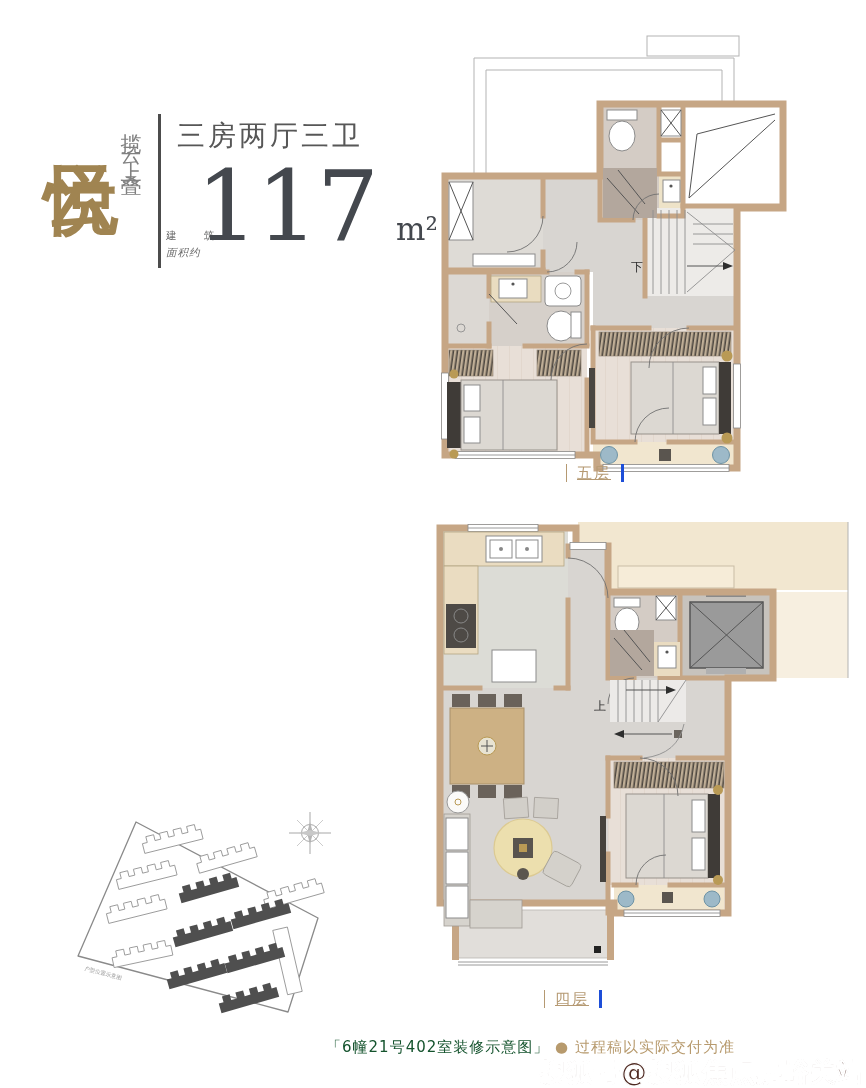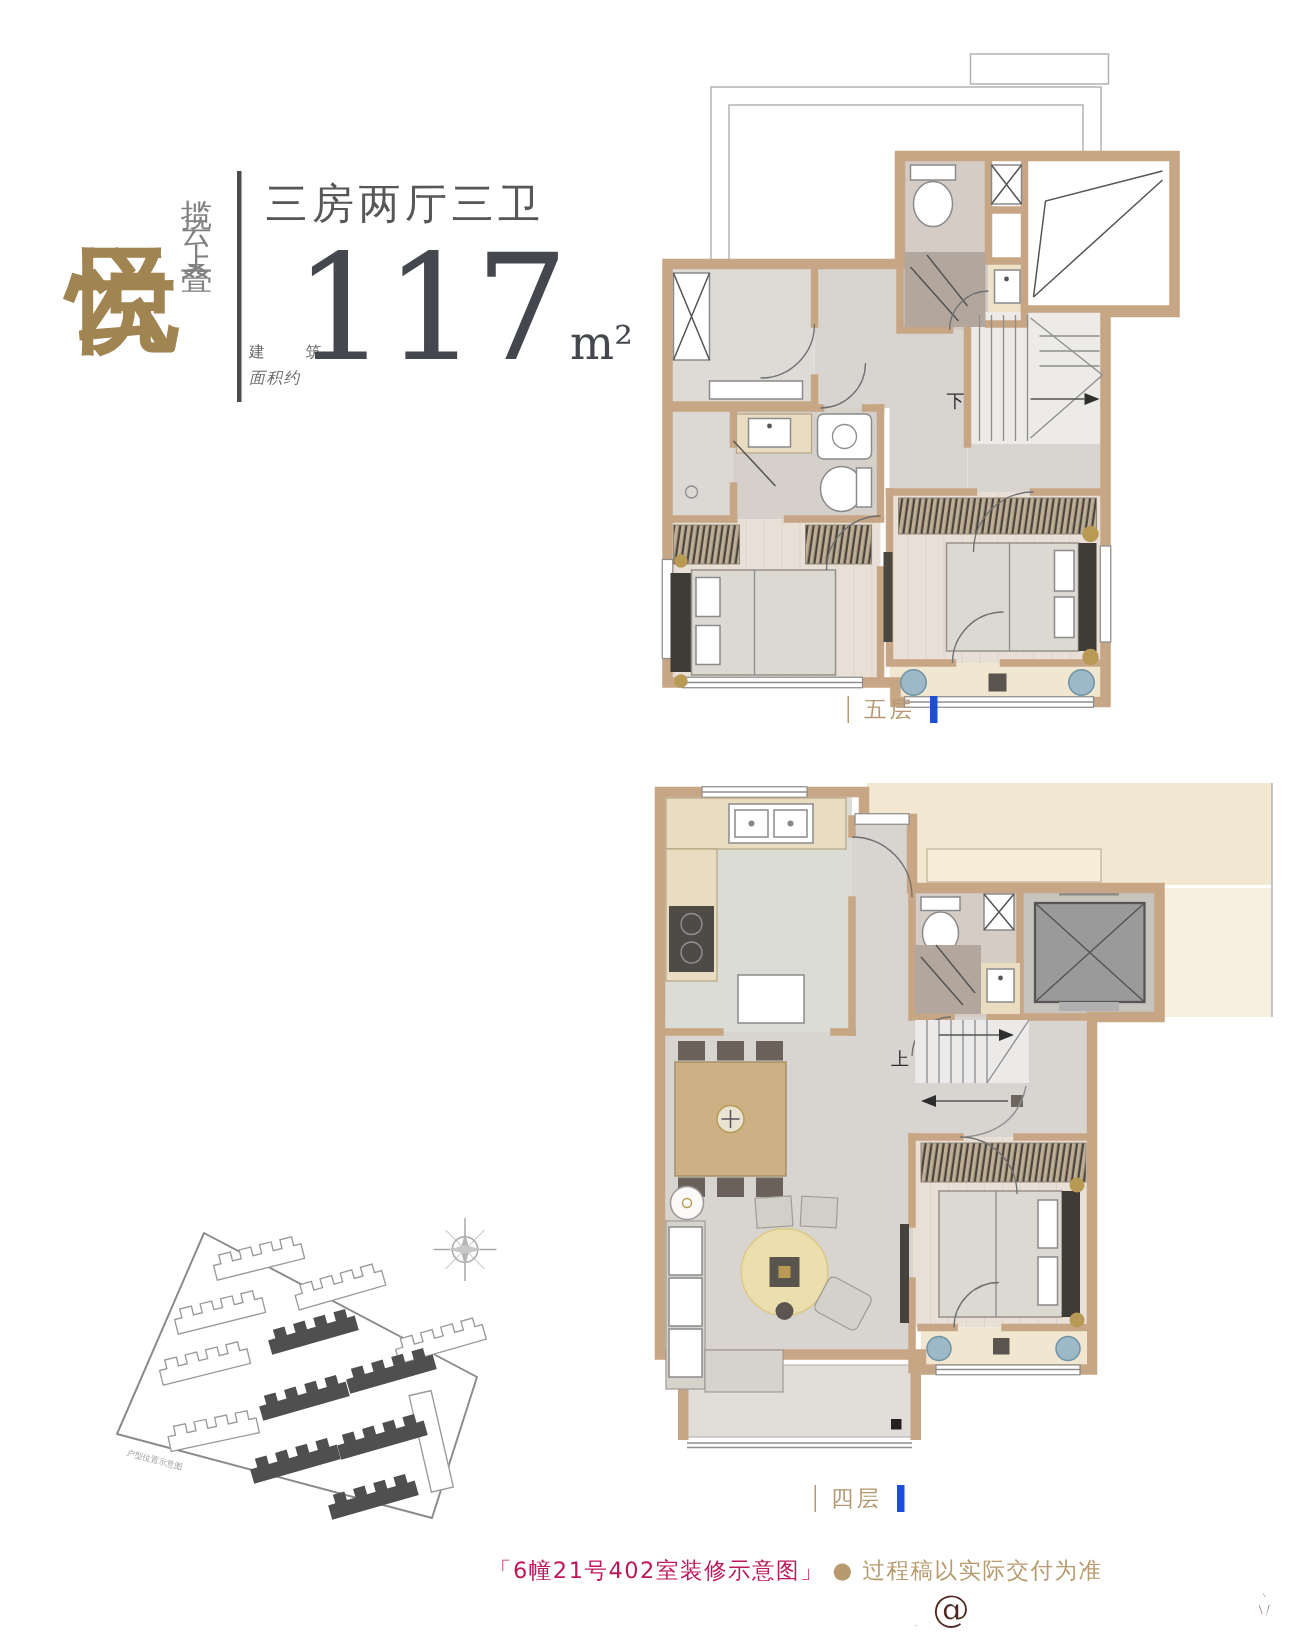--- a/index.html
+++ b/index.html
@@ -12,28 +12,28 @@
   .tagline{position:absolute;left:120px;top:117px;writing-mode:vertical-rl;text-orientation:upright;
          font-size:21px;color:#818181;letter-spacing:14px;line-height:1;}
   .vline{position:absolute;left:158px;top:114px;width:3px;height:154px;background:#4c4c4c;}
   .unittype{position:absolute;left:177px;top:117px;font-size:28px;color:#575757;letter-spacing:3px;}
   .arealabel{position:absolute;left:166px;top:227px;font-size:10.5px;color:#6b6b6b;line-height:1.6;}
   .arealabel .l1{display:block;letter-spacing:12px;}
   .arealabel .l2{display:block;letter-spacing:1px;font-style:italic;}
   .areanum{position:absolute;left:196px;top:160px;display:flex;align-items:flex-end;
            font-family:"DejaVu Serif","Liberation Serif",serif;color:#44484e;}
   .areanum .num{font-size:98px;line-height:0.95;letter-spacing:-2px;}
-  .areanum .unit{font-size:31px;line-height:1;padding-bottom:8px;margin-left:3px;}
+  .areanum .unit{font-size:31px;line-height:1;padding-bottom:8px;margin-left:19px;}
   
   .plan{position:absolute;}
   .floor-label{position:absolute;width:90px;text-align:center;color:#b59972;font-size:15px;letter-spacing:2px;}
-  .floor-label span{border-left:1px solid #b59972;border-right:5px solid #1d4ed8;padding:0 10px;}
+  .floor-label span{border-left:1px solid #b59972;border-right:3px solid #1d4ed8;padding:0 10px;text-decoration:underline;}
   
   .caption{position:absolute;left:326px;top:1038px;font-size:15px;letter-spacing:1px;white-space:nowrap;}
-  .caption .c-main{color:#be185d;}
+  .caption .c-main{color:#14532d;}
   .caption .c-note,.caption .c-dot{color:#b79a6d;}
   .watermark{position:absolute;right:2px;top:1055px;font-size:26px;font-weight:700;color:#4f2a22;
              letter-spacing:1px;-webkit-text-stroke:1.1px #ffffff;
              text-shadow:1px 1px 0 #fff,-1px -1px 0 #fff,1px -1px 0 #fff,-1px 1px 0 #fff;}
   
   .wall{fill:none;stroke:#c6a685;stroke-width:7;stroke-linecap:square;}
   .wall2{fill:none;stroke:#c6a685;stroke-width:5;stroke-linecap:square;}
   .tl{fill:none;stroke:#b3b3b3;stroke-width:1;}
   .arc{fill:none;stroke:#707070;stroke-width:0.9;}
   .fx{fill:#ffffff;stroke:#8b8b8b;stroke-width:1;}

